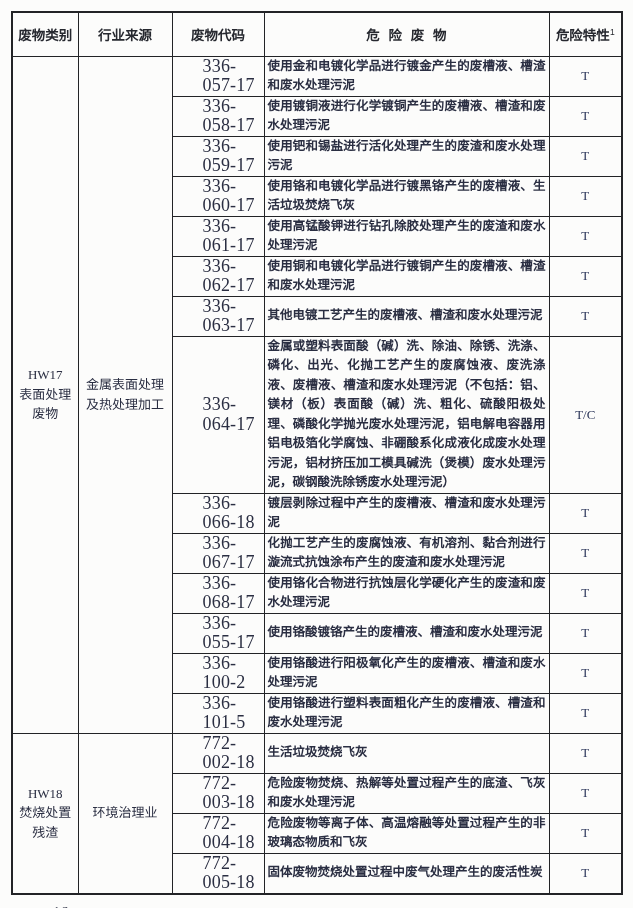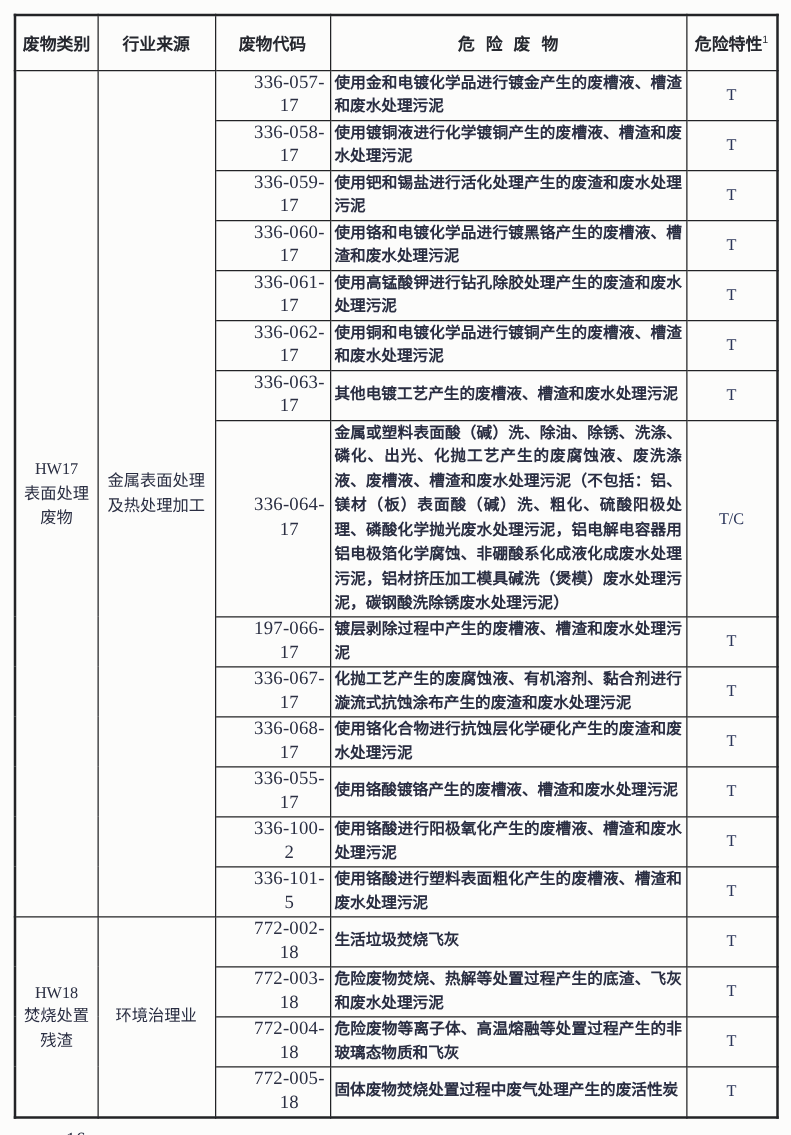--- a/index.html
+++ b/index.html
@@ -47,22 +47,22 @@
   .waste-table td {
     font-size: 12.5px;
     line-height: 19.5px;
     padding: 0 3px;
   }
   td.category, td.industry {
     text-align: center;
     font-size: 13px;
   }
   td.code {
-    text-align: center;
-    font-size: 15px;
+    text-align: left;
+    font-size: 18px;
     letter-spacing: 0.2px;
     padding-left: 30px;
   }
   td.waste {
     text-align: justify;
     text-align-last: left;
     font-weight: bold;
   }
   td.trait {
     text-align: center;
@@ -120,21 +120,21 @@
           <td class="waste">使用镀铜液进行化学镀铜产生的废槽液、槽渣和废水处理污泥</td>
           <td class="trait">T</td>
         </tr>
         <tr>
           <td class="code">336-059-17</td>
           <td class="waste">使用钯和锡盐进行活化处理产生的废渣和废水处理污泥</td>
           <td class="trait">T</td>
         </tr>
         <tr>
           <td class="code">336-060-17</td>
-          <td class="waste">使用铬和电镀化学品进行镀黑铬产生的废槽液、槽渣和废水处理污泥</td>
+          <td class="waste">使用铬和电镀化学品进行镀黑铬产生的废槽液、生活垃圾焚烧飞灰</td>
           <td class="trait">T</td>
         </tr>
         <tr>
           <td class="code">336-061-17</td>
           <td class="waste">使用高锰酸钾进行钻孔除胶处理产生的废渣和废水处理污泥</td>
           <td class="trait">T</td>
         </tr>
         <tr>
           <td class="code">336-062-17</td>
           <td class="waste">使用铜和电镀化学品进行镀铜产生的废槽液、槽渣和废水处理污泥</td>
@@ -144,21 +144,21 @@
           <td class="code">336-063-17</td>
           <td class="waste">其他电镀工艺产生的废槽液、槽渣和废水处理污泥</td>
           <td class="trait">T</td>
         </tr>
         <tr>
           <td class="code">336-064-17</td>
           <td class="waste">金属或塑料表面酸（碱）洗、除油、除锈、洗涤、磷化、出光、化抛工艺产生的废腐蚀液、废洗涤液、废槽液、槽渣和废水处理污泥（不包括：铝、镁材（板）表面酸（碱）洗、粗化、硫酸阳极处理、磷酸化学抛光废水处理污泥，铝电解电容器用铝电极箔化学腐蚀、非硼酸系化成液化成废水处理污泥，铝材挤压加工模具碱洗（煲模）废水处理污泥，碳钢酸洗除锈废水处理污泥）</td>
           <td class="trait">T/C</td>
         </tr>
         <tr>
-          <td class="code">197-066-17</td>
+          <td class="code">336-066-18</td>
           <td class="waste">镀层剥除过程中产生的废槽液、槽渣和废水处理污泥</td>
           <td class="trait">T</td>
         </tr>
         <tr>
           <td class="code">336-067-17</td>
           <td class="waste">化抛工艺产生的废腐蚀液、有机溶剂、黏合剂进行漩流式抗蚀涂布产生的废渣和废水处理污泥</td>
           <td class="trait">T</td>
         </tr>
         <tr>
           <td class="code">336-068-17</td>

